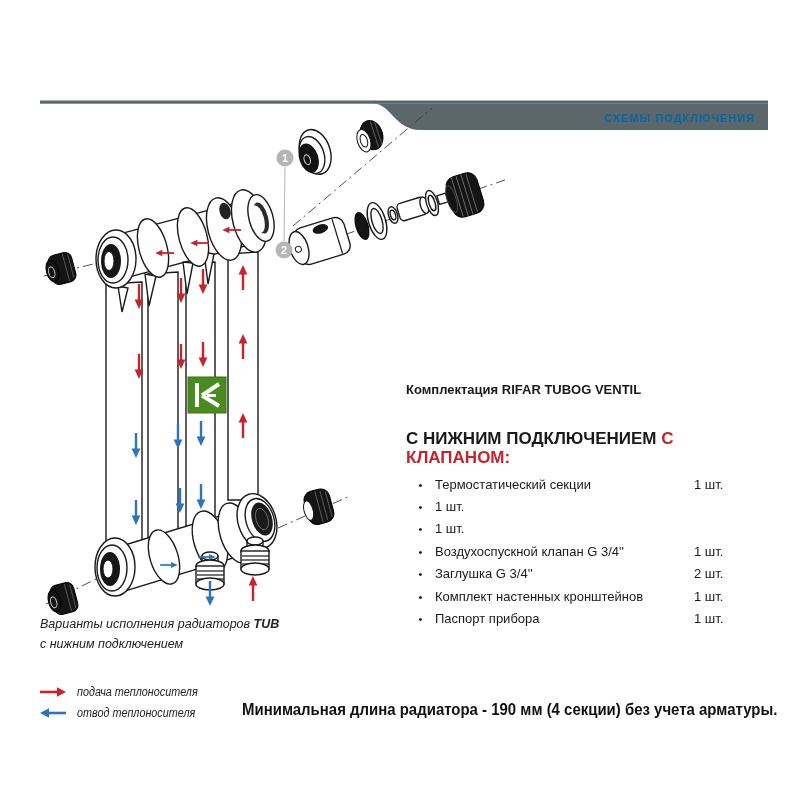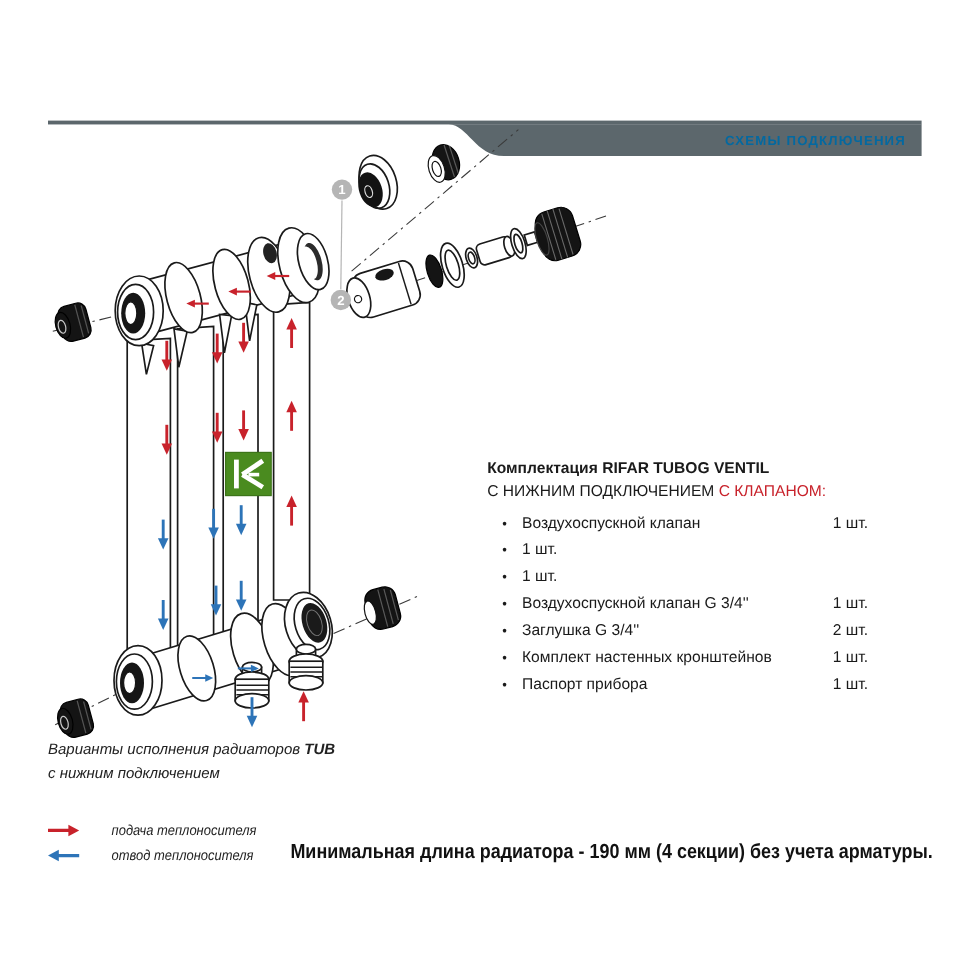--- a/index.html
+++ b/index.html
@@ -11,34 +11,34 @@
   .dk{fill:#141414;stroke:#000;stroke-width:1;}
   .axis{fill:none;stroke:#3a3a3a;stroke-width:0.9;stroke-dasharray:10 4 2 4;}
   .callout-circle{fill:#b5b5b5;}
   .callout-num{font:bold 11px "Liberation Sans",sans-serif;fill:#fff;text-anchor:middle;}
   
   .banner-title{position:absolute;top:105px;left:400px;right:45px;height:26px;line-height:26px;
     text-align:right;color:#0369a1;font-weight:bold;font-size:11px;letter-spacing:1px;}
   
   .parts{position:absolute;left:406px;top:380px;width:334px;}
   .parts-h1{font-size:13px;font-weight:bold;line-height:19px;}
-  .parts-h2{font-size:13px;font-weight:normal;line-height:19px;}
+  .parts-h2{font-size:17px;font-weight:bold;line-height:19px;margin-top:30px;}
   .parts-h2 .hl{color:#c8222b;}
   .parts-rows{margin-top:6px;}
   .prow{display:flex;align-items:center;height:22.4px;font-size:13px;}
   .prow .b{width:29px;text-align:center;color:#1a1a1a;}
   .prow .b::before{content:"•";font-size:11px;}
   .prow .lbl{flex:1;}
   .prow .qty{width:46px;}
   
   .caption{position:absolute;left:40px;top:614px;font-style:italic;font-size:12.5px;line-height:20px;color:#222;}
   .caption b{font-style:italic;}
   
   .legend{position:absolute;left:38px;top:681px;}
-  .lrow{display:flex;align-items:center;height:21px;gap:16px;}
+  .lrow{display:flex;align-items:center;height:21px;}
   .lrow svg{position:static;display:block;margin-right:9px;}
   .ltxt{font-style:italic;font-size:12px;color:#222;transform:scaleX(.9);transform-origin:left center;white-space:nowrap;}
   
   .footer-note{position:absolute;left:242px;top:700px;font-weight:bold;font-size:17px;white-space:nowrap;
     transform:scaleX(.88);transform-origin:left top;color:#111;}
 </style>
 </head>
 <body>
 
 <div class="page">
@@ -252,21 +252,21 @@
 </svg>
 
 <div class="banner-title">СХЕМЫ ПОДКЛЮЧЕНИЯ</div>
 
 <div class="parts">
   <div class="parts-h1">Комплектация RIFAR TUBOG VENTIL</div>
   <div class="parts-h2"><span>С НИЖНИМ ПОДКЛЮЧЕНИЕМ </span><span class="hl">С КЛАПАНОМ:</span></div>
   <div class="parts-rows">
     <div class="prow">
           <span class="b"></span>
-          <span class="lbl">Воздухоспускной клапан</span>
+          <span class="lbl">Термостатический секции</span>
           <span class="qty">1 шт.</span>
         </div>
     <div class="prow">
           <span class="b"></span>
           <span class="qty">1 шт.</span>
         </div>
     <div class="prow">
           <span class="b"></span>
           <span class="qty">1 шт.</span>
         </div>

